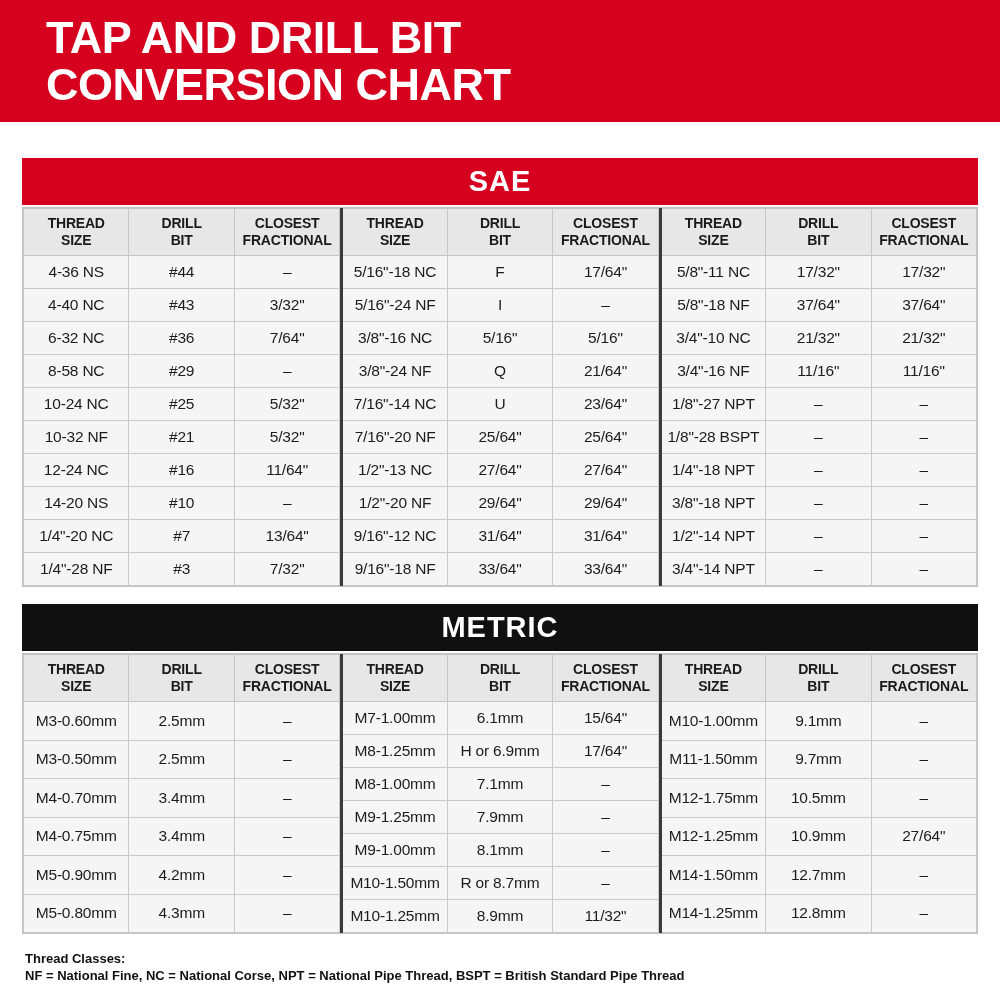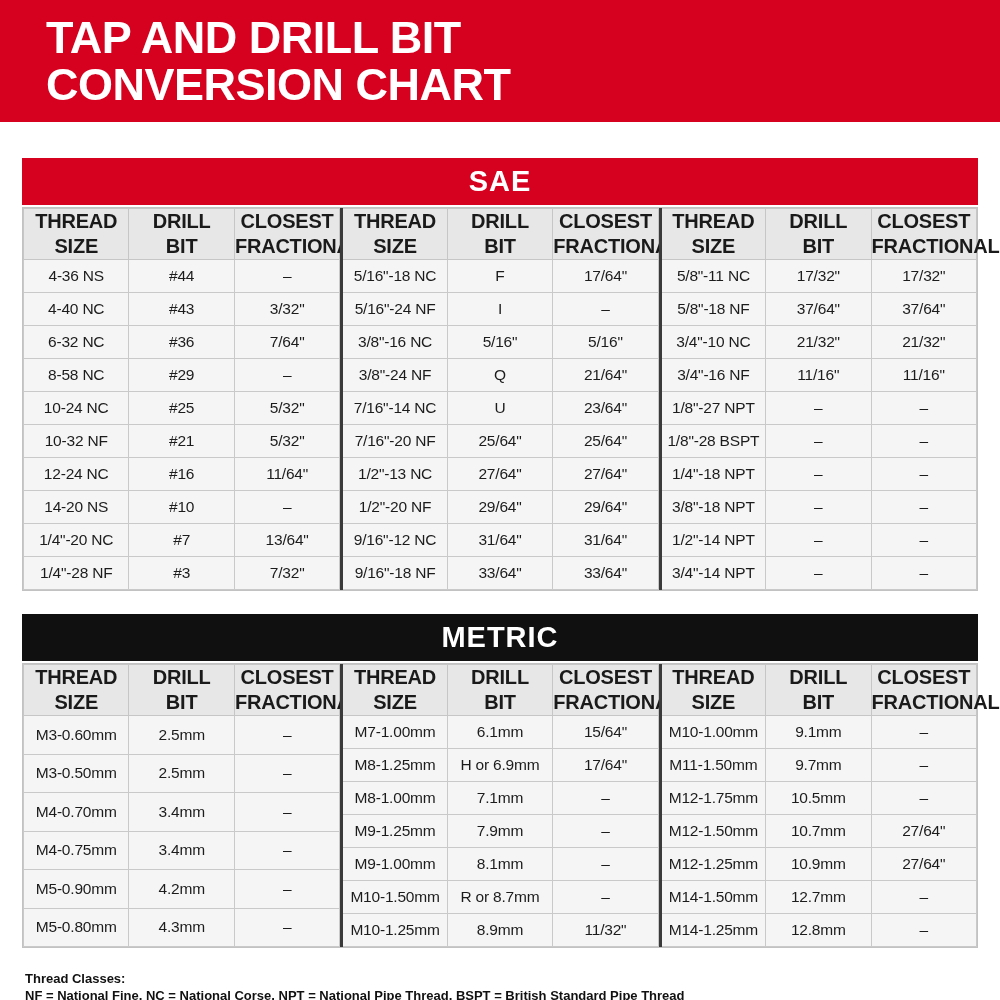--- a/index.html
+++ b/index.html
@@ -17,21 +17,21 @@
   }
   .banner .title {
     color: #ffffff;
     font-weight: bold;
     font-size: 45px;
     line-height: 1.04;
     letter-spacing: -0.5px;
   }
   
   .sheet { margin: 36px 22px 0 22px; }
-  .section { margin-bottom: 23px; }
+  .section { margin-bottom: 17px; }
   .section-bar {
     height: 47px;
     display: flex; align-items: center; justify-content: center;
     margin-bottom: 2px;
   }
   .section-bar .section-label {
     color: #ffffff;
     font-weight: bold;
     font-size: 29px;
     letter-spacing: 1px;
@@ -44,21 +44,21 @@
   table.grp {
     flex: 1 1 0;
     border-collapse: collapse;
     table-layout: fixed;
     width: 33.333%;
   }
   table.grp + table.grp { border-left: 3px solid #3a3a3a; }
   table.grp th {
     background: #e7e7e7;
     height: 47px;
-    font-size: 20px;
+    font-size: 14px;
     font-weight: bold;
     line-height: 1.25;
     color: #1a1a1a;
     text-align: center;
     vertical-align: middle;
     white-space: pre-line;
     border: 1px solid #c6c6c6;
     letter-spacing: -0.2px;
   }
   table.grp td {
@@ -410,25 +410,20 @@
               <td>M11-1.50mm</td>
               <td>9.7mm</td>
               <td>–</td>
             </tr>
             <tr>
               <td>M12-1.75mm</td>
               <td>10.5mm</td>
               <td>–</td>
             </tr>
             <tr>
-              <td>M12-1.50mm</td>
-              <td>10.7mm</td>
-              <td>27/64"</td>
-            </tr>
-            <tr>
               <td>M12-1.25mm</td>
               <td>10.9mm</td>
               <td>27/64"</td>
             </tr>
             <tr>
               <td>M14-1.50mm</td>
               <td>12.7mm</td>
               <td>–</td>
             </tr>
             <tr>

